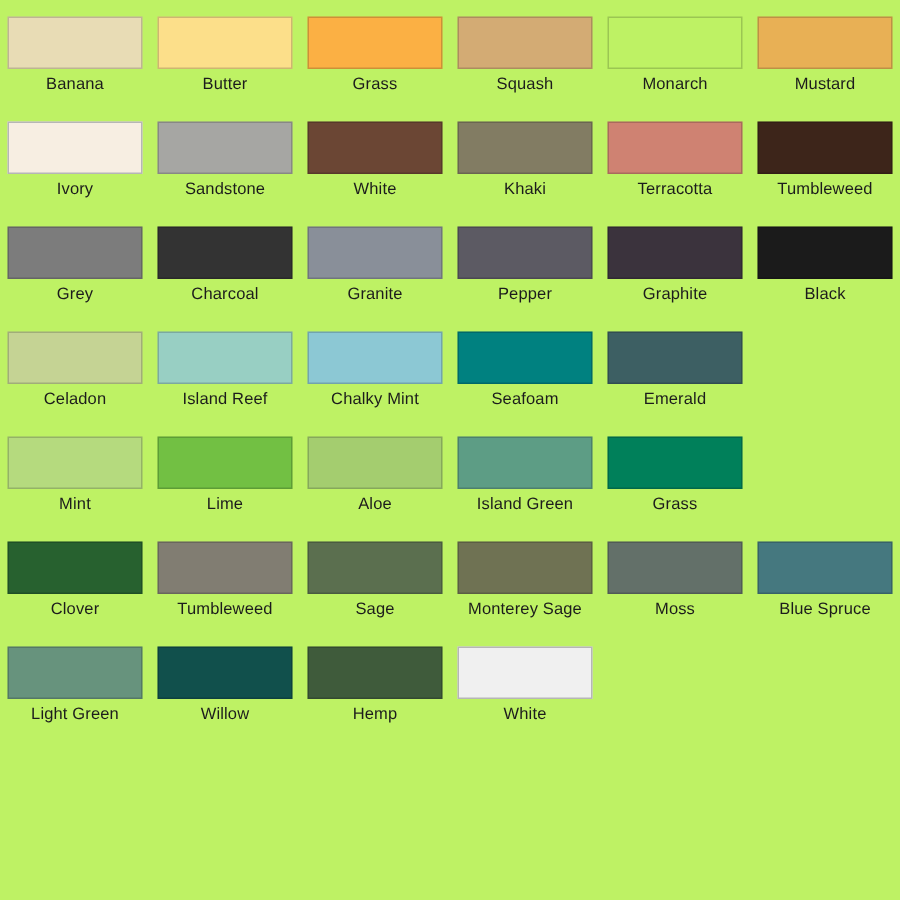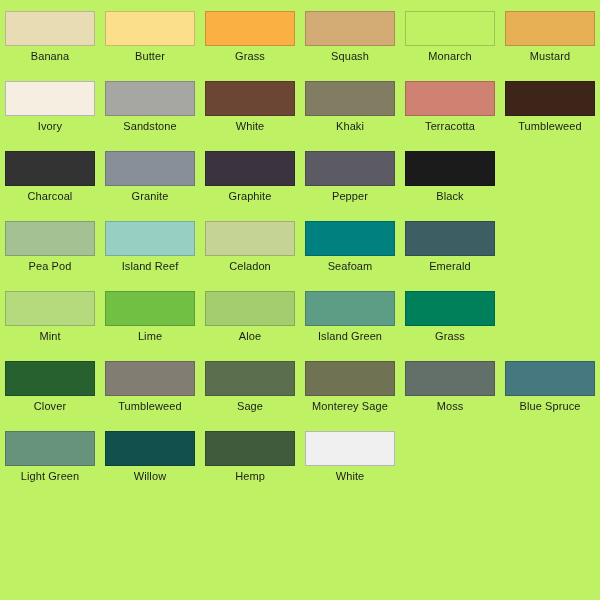--- a/index.html
+++ b/index.html
@@ -110,52 +110,56 @@
         <div class="swatch-chip" style="background: rgb(207, 130, 114);"></div>
         <div class="swatch-label">Terracotta</div>
       </div>
       <div class="swatch-cell">
         <div class="swatch-chip" style="background: rgb(61, 37, 26);"></div>
         <div class="swatch-label">Tumbleweed</div>
       </div>
     </div>
     <div class="swatch-row">
       <div class="swatch-cell">
+        <div class="swatch-chip" style="background: rgb(124, 124, 124);"></div>
+        <div class="swatch-label">Grey</div>
+      </div>
+      <div class="swatch-cell">
         <div class="swatch-chip" style="background: rgb(51, 51, 51);"></div>
         <div class="swatch-label">Charcoal</div>
       </div>
       <div class="swatch-cell">
         <div class="swatch-chip" style="background: rgb(137, 143, 153);"></div>
         <div class="swatch-label">Granite</div>
       </div>
       <div class="swatch-cell">
+        <div class="swatch-chip" style="background: rgb(92, 90, 99);"></div>
+        <div class="swatch-label">Pepper</div>
+      </div>
+      <div class="swatch-cell">
         <div class="swatch-chip" style="background: rgb(59, 51, 61);"></div>
         <div class="swatch-label">Graphite</div>
       </div>
       <div class="swatch-cell">
-        <div class="swatch-chip" style="background: rgb(92, 90, 99);"></div>
-        <div class="swatch-label">Pepper</div>
-      </div>
-      <div class="swatch-cell">
         <div class="swatch-chip" style="background: rgb(27, 27, 27);"></div>
         <div class="swatch-label">Black</div>
       </div>
     </div>
     <div class="swatch-row">
       <div class="swatch-cell">
-        <div class="swatch-chip" style="background: rgb(163, 193, 146);"></div>
-        <div class="swatch-label">Pea Pod</div>
+        <div class="swatch-chip" style="background: rgb(197, 211, 148);"></div>
+        <div class="swatch-label">Celadon</div>
       </div>
       <div class="swatch-cell">
         <div class="swatch-chip" style="background: rgb(152, 207, 195);"></div>
         <div class="swatch-label">Island Reef</div>
       </div>
       <div class="swatch-cell">
-        <div class="swatch-chip" style="background: rgb(197, 211, 148);"></div>
-        <div class="swatch-label">Celadon</div>
+        <div class="swatch-chip" style="background: rgb(140, 200, 212);"></div>
+        <div class="swatch-label">Chalky Mint</div>
       </div>
       <div class="swatch-cell">
         <div class="swatch-chip" style="background: rgb(0, 129, 128);"></div>
         <div class="swatch-label">Seafoam</div>
       </div>
       <div class="swatch-cell">
         <div class="swatch-chip" style="background: rgb(61, 95, 99);"></div>
         <div class="swatch-label">Emerald</div>
       </div>
     </div>

